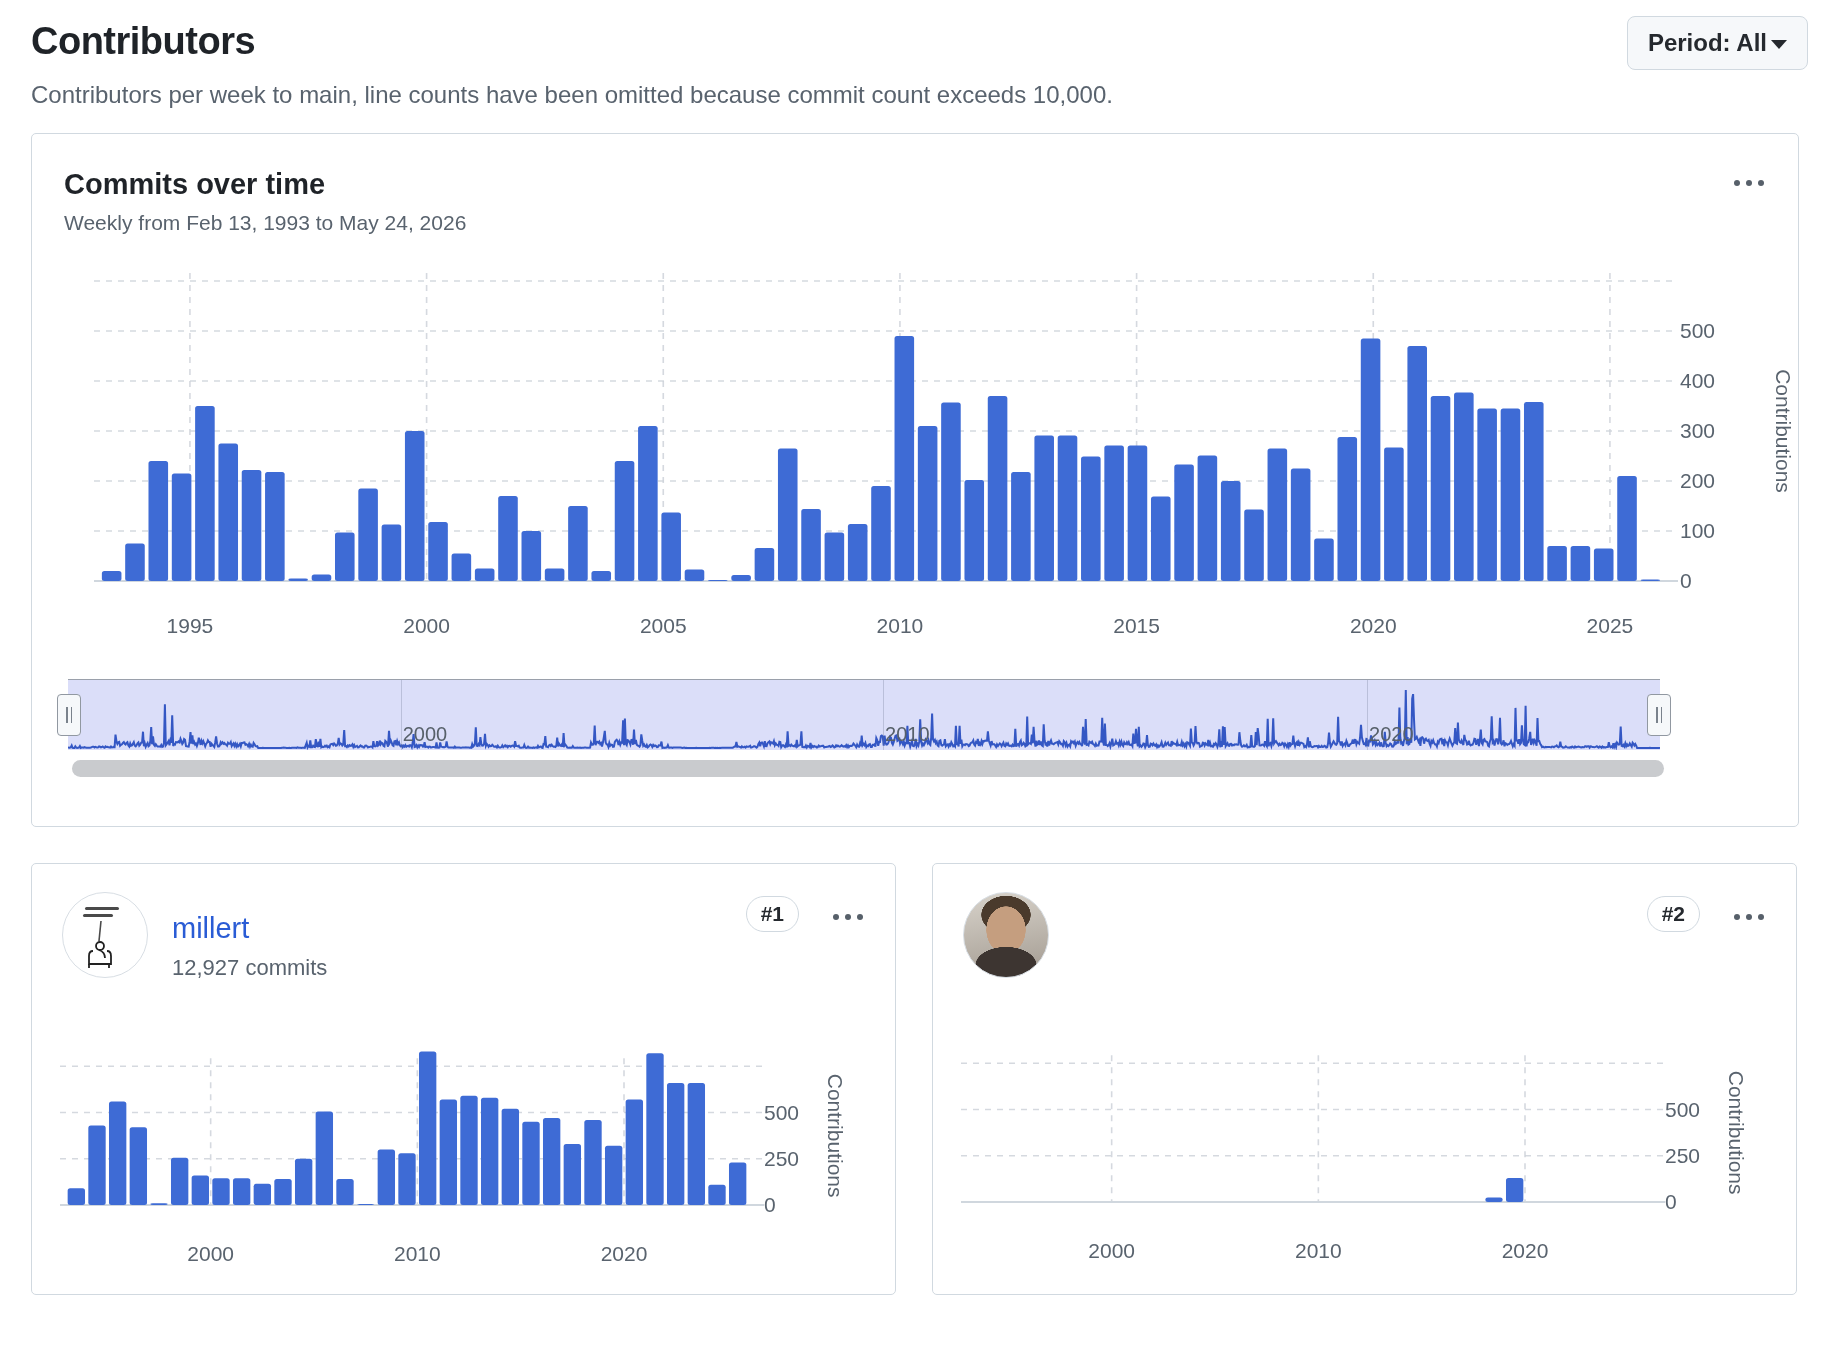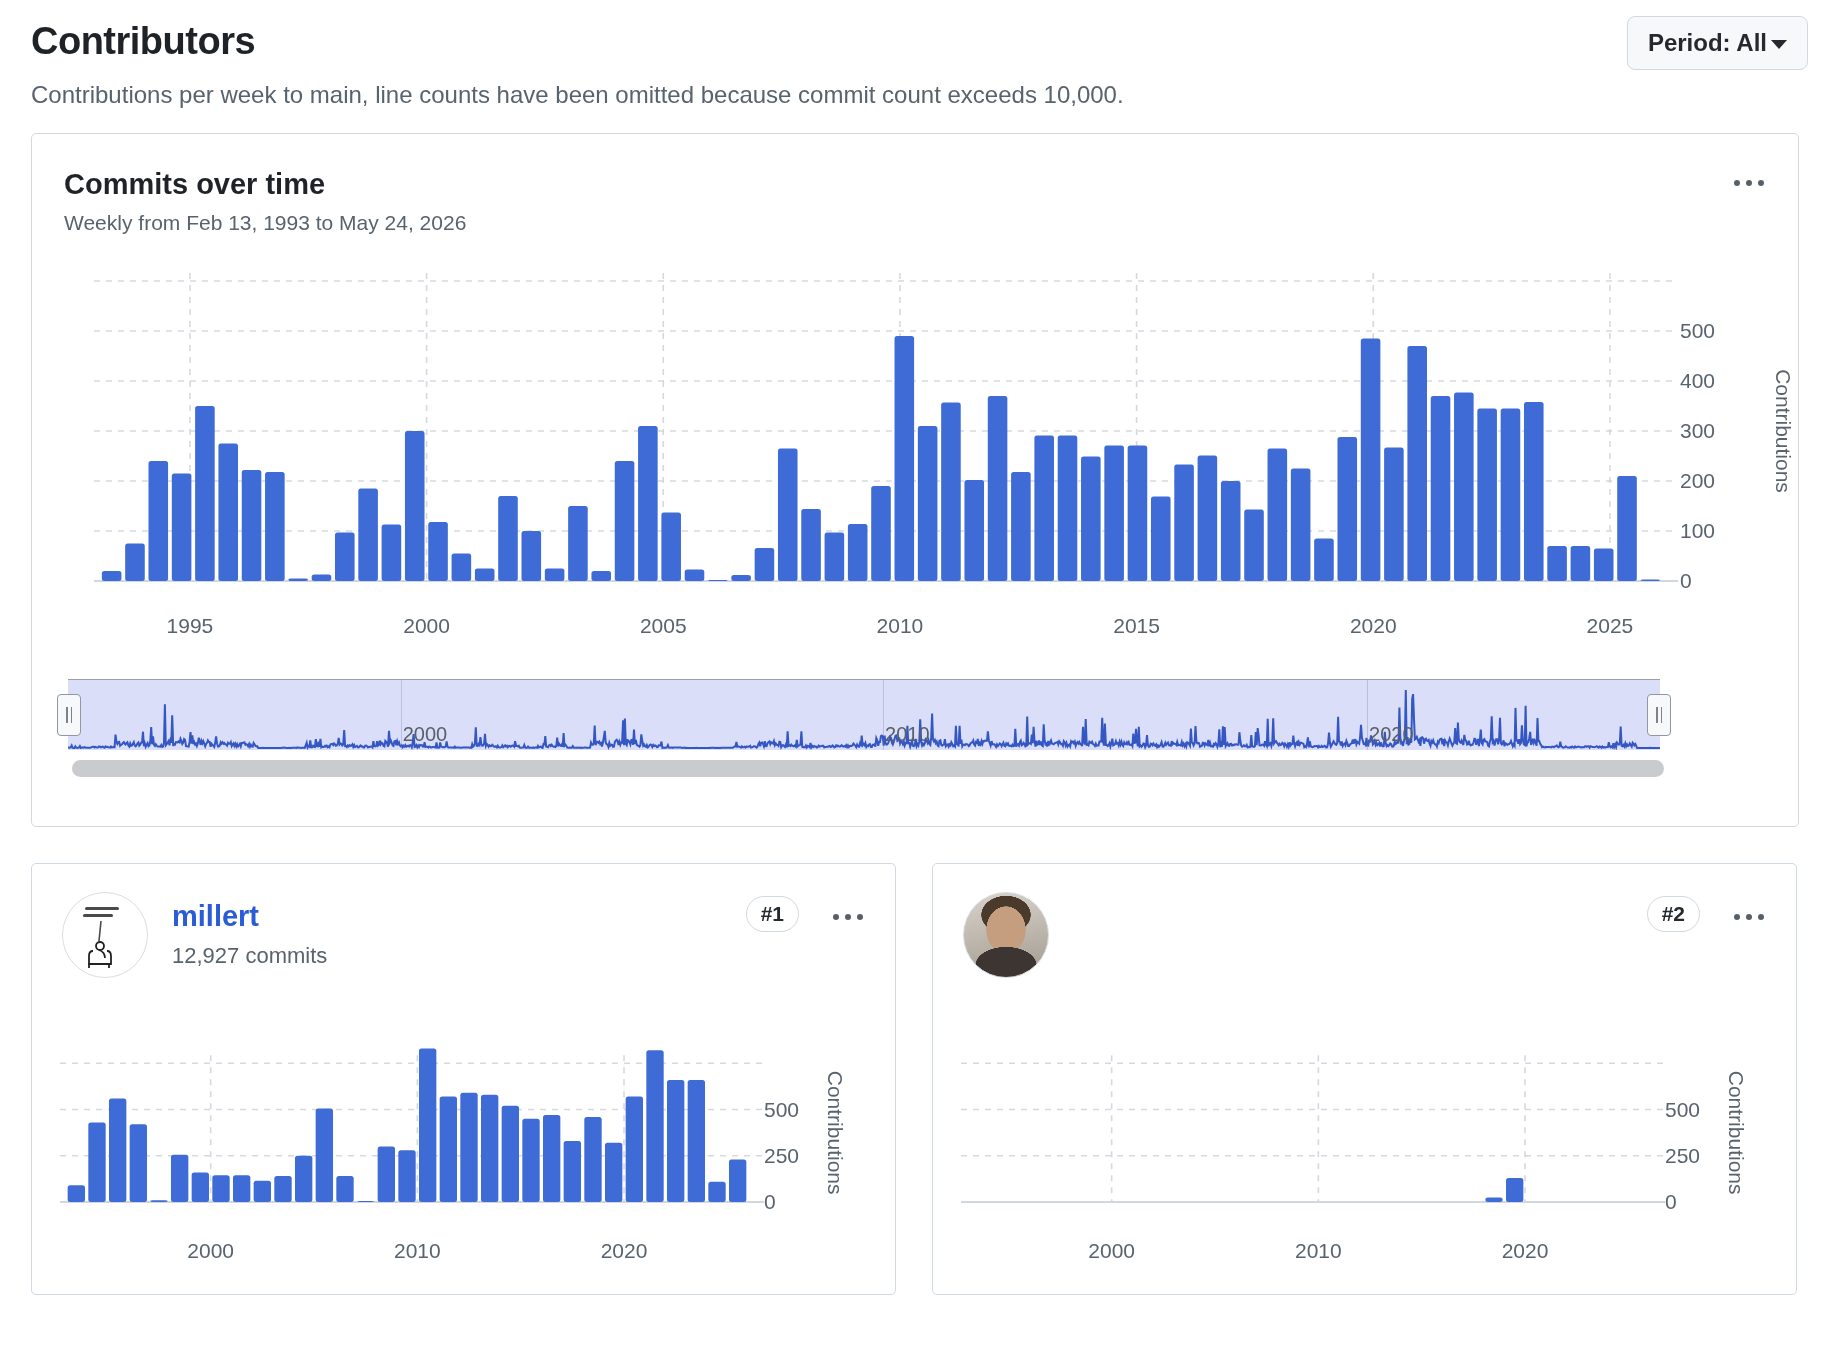--- a/index.html
+++ b/index.html
@@ -46,35 +46,35 @@
   .cards-row{display:flex;gap:36px;margin-top:36px;}
   .contrib-card{width:863px;height:430px;position:relative;padding:0;}
   .contrib-head{display:flex;align-items:flex-start;padding:28px 26px 0 30px;position:relative;}
   .avatar{width:84px;height:84px;border-radius:50%;border:1px solid #d8dee4;flex:0 0 auto;overflow:hidden;display:block;background:#fff;}
   .avatar.photo{background:
      radial-gradient(60% 36% at 50% 86%, #3d3531 0 60%, rgba(0,0,0,0) 61%),
      radial-gradient(40% 48% at 50% 44%, #c59e7f 0 58%, rgba(0,0,0,0) 59%),
      radial-gradient(52% 40% at 50% 26%, #4a3a2c 0 56%, rgba(0,0,0,0) 57%),
      linear-gradient(170deg,#d8d3cb 0%,#a29a90 100%);}
   .contrib-meta{margin-left:24px;padding-top:2px;}
-  .contrib-name{font-size:29px;font-weight:700;color:#2a5cd5;text-decoration:none;display:inline-block;margin-top:6px;text-align:right;}
+  .contrib-name{font-size:29px;font-weight:400;color:#2a5cd5;text-decoration:none;display:inline-block;margin-top:18px;text-align:right;}
   .contrib-commits{font-size:22px;color:#59636e;margin-top:10px;}
   .rank{position:absolute;top:32px;right:96px;border:1px solid #d1d9e0;border-radius:999px;
     padding:5px 14px;font-size:21px;font-weight:600;color:#25292e;background:#fff;}
   .contrib-card .kebab{top:44px;right:26px;}
   .contrib-chart{display:block;margin:14px 0 0 14px;}
 </style>
 </head>
 <body>
 
 <div class="page">
 
   <div class="page-header">
     <h1 class="title">Contributors</h1>
-    <p class="page-sub">Contributions per week to main, line counts have been omitted because commit count exceeds 10,000.</p>
+    <p class="page-sub">Contributors per week to main, line counts have been omitted because commit count exceeds 10,000.</p>
     <div class="period-btn">
       <span>Period: All</span>
       <span class="caret"></span>
     </div>
   </div>
 
   <div class="card main-card">
     <div class="kebab">
       <span class="dot"></span>
         <span class="dot"></span>

